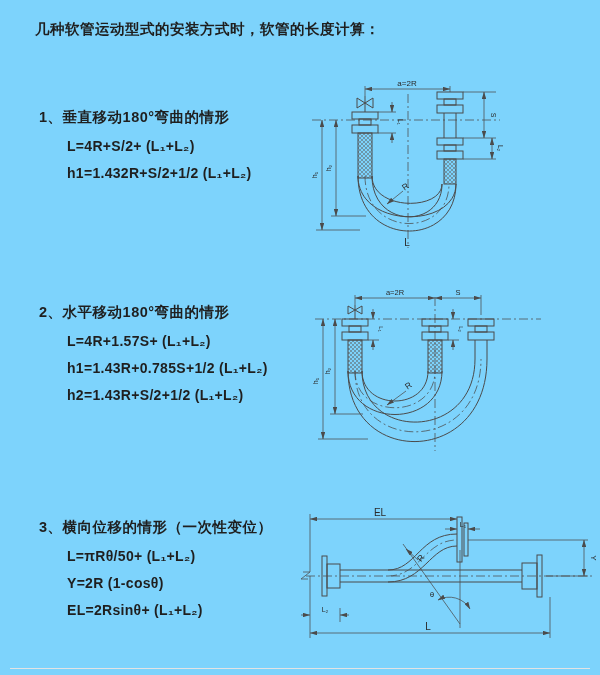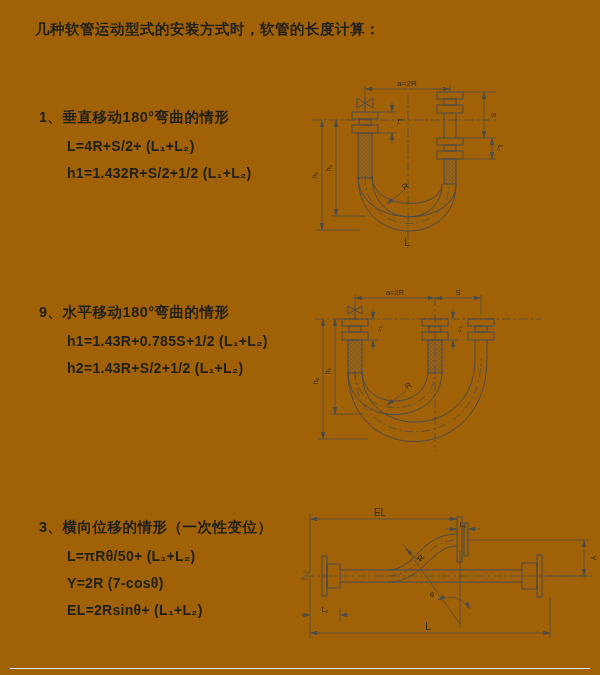--- a/index.html
+++ b/index.html
@@ -1,16 +1,16 @@
 <!DOCTYPE html>
 <html><head>
 <meta charset="utf-8">
 <style>
   html,body{margin:0;padding:0;background:#fff;}
-  .page{position:relative;width:600px;height:675px;background:#a16207;overflow:hidden;
+  .page{position:relative;width:600px;height:675px;background:#7dd3fc;overflow:hidden;
         font-family:"Liberation Sans","DejaVu Sans",sans-serif;color:#1f1f1f;}
   .doc-title{position:absolute;left:35px;top:20px;font-size:14.5px;font-weight:600;letter-spacing:.5px;}
   .sec{position:absolute;left:39px;}
   .sec1{top:108px;} .sec2{top:303px;} .sec3{top:518px;}
   .sec-title{font-size:14.5px;font-weight:600;margin:0 0 11px 0;letter-spacing:.5px;white-space:nowrap;}
   .formula{font-size:14px;font-weight:700;margin:0 0 11px 28px;white-space:nowrap;letter-spacing:.3px;}
   .dwg{position:absolute;}
   .d1{left:308px;top:70px;} .d2{left:313px;top:281px;} .d3{left:300px;top:500px;}
   svg line,svg path,svg rect{stroke:#4b4b4b;fill:none;stroke-width:1;}
   svg .thin{stroke-width:.75;}
@@ -27,29 +27,30 @@
 
   <div class="doc-title">几种软管运动型式的安装方式时，软管的长度计算：</div>
 
   <section class="sec sec1">
     <div class="sec-title">1、垂直移动180°弯曲的情形</div>
     <div class="formula">L=4R+S/2+ (L₁+L₂)</div>
     <div class="formula">h1=1.432R+S/2+1/2 (L₁+L₂)</div>
   </section>
 
   <section class="sec sec2">
-    <div class="sec-title">9、水平移动180°弯曲的情形</div>
+    <div class="sec-title">2、水平移动180°弯曲的情形</div>
+    <div class="formula">L=4R+1.57S+ (L₁+L₂)</div>
     <div class="formula">h1=1.43R+0.785S+1/2 (L₁+L₂)</div>
     <div class="formula">h2=1.43R+S/2+1/2 (L₁+L₂)</div>
   </section>
 
   <section class="sec sec3">
     <div class="sec-title">3、横向位移的情形（一次性变位）</div>
     <div class="formula">L=πRθ/50+ (L₁+L₂)</div>
-    <div class="formula">Y=2R (7-cosθ)</div>
+    <div class="formula">Y=2R (1-cosθ)</div>
     <div class="formula">EL=2Rsinθ+ (L₁+L₂)</div>
   </section>
 
   <svg class="dwg d1" width="292" height="184" viewBox="0 0 292 184">
     <defs>
       <marker id="ar1" viewBox="0 0 10 6" refX="9.5" refY="3" markerWidth="10" markerHeight="6" orient="auto-start-reverse">
         <path d="M0,0 L10,3 L0,6 Z" style="fill:#4b4b4b;stroke:none"></path>
       </marker>
       <pattern id="hp1" width="4" height="4" patternUnits="userSpaceOnUse">
         <path d="M0,4 L4,0 M0,0 L4,4" style="stroke:#5a5a5a;stroke-width:.5"></path>

